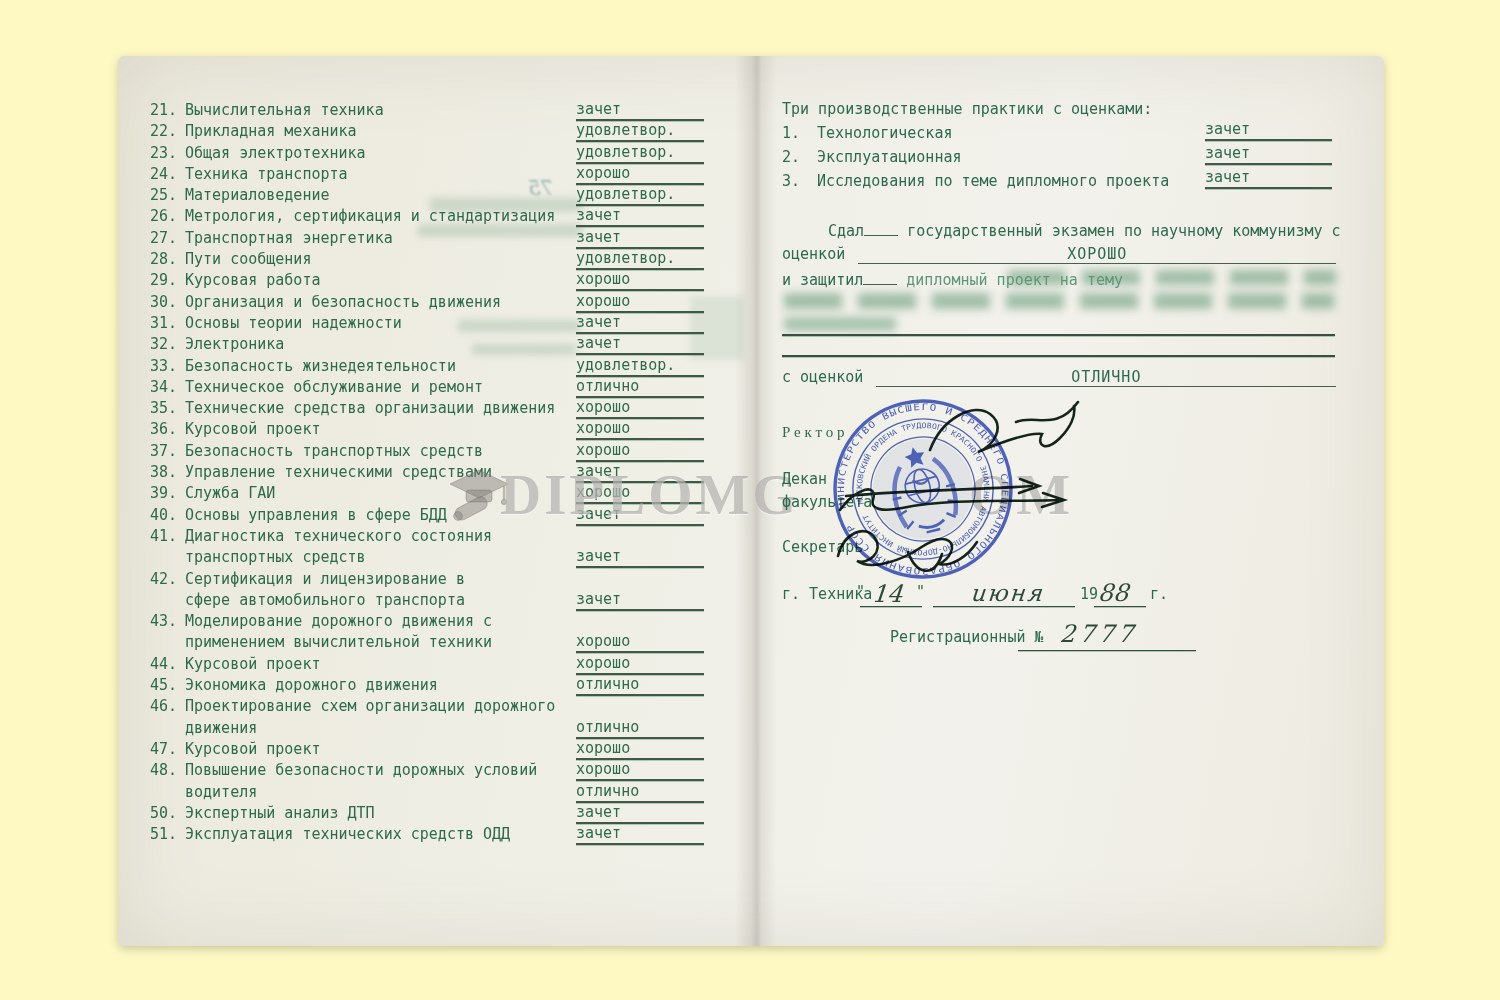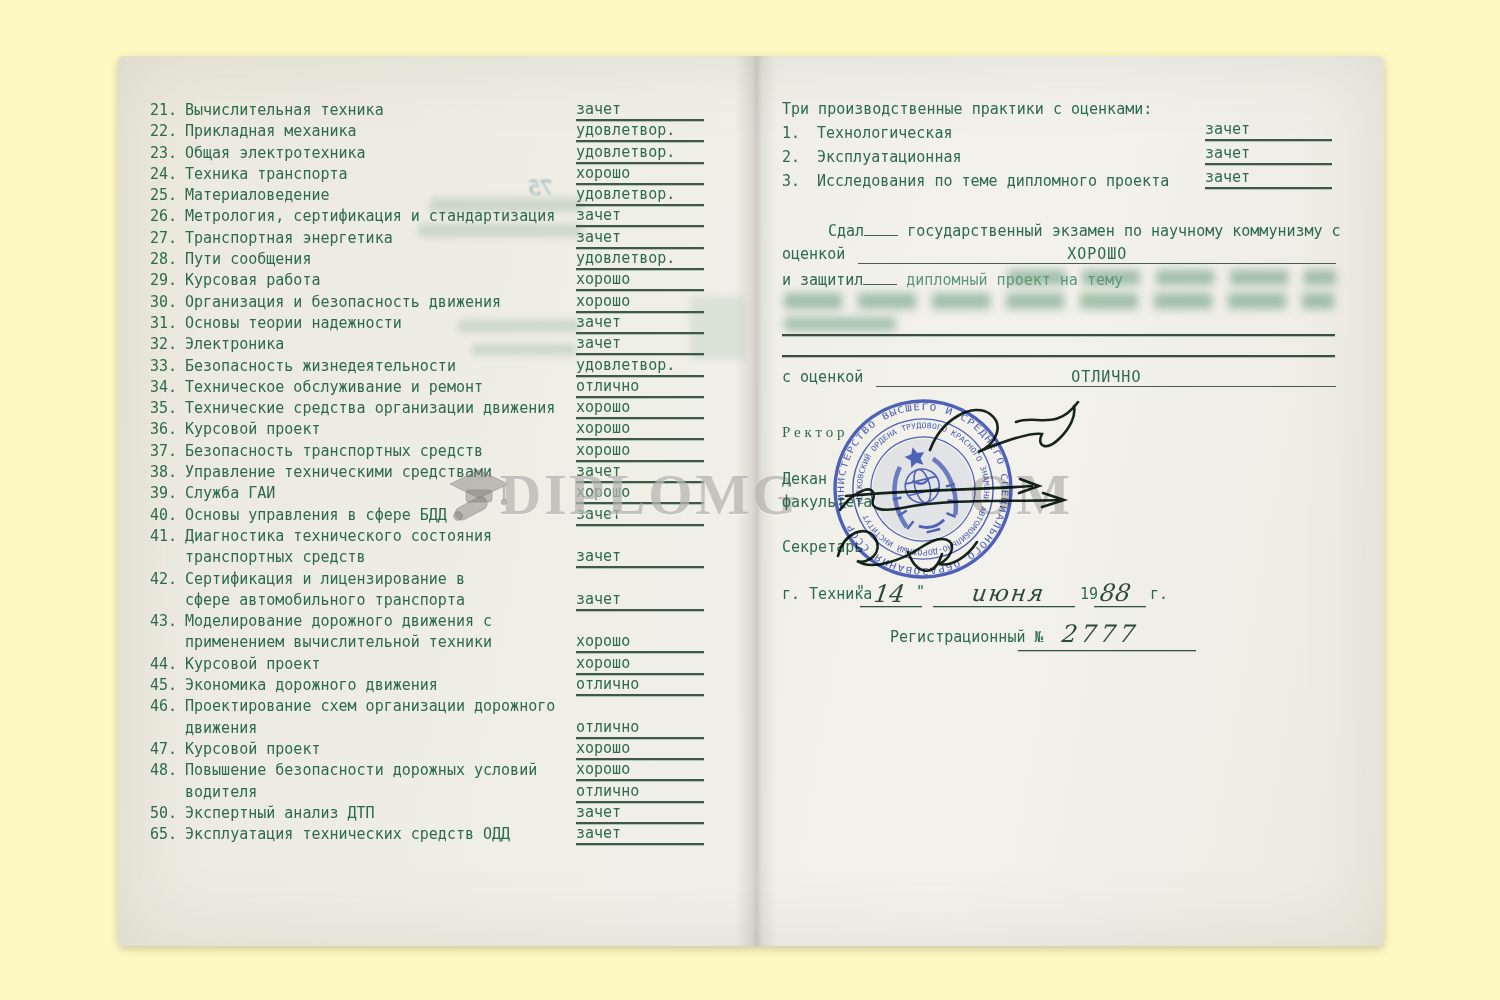--- a/index.html
+++ b/index.html
@@ -81,21 +81,21 @@
       <div class="srow"><span class="num">43.</span><span>Моделирование дорожного движения с</span></div>
       <div class="srow"><span class="num"></span><span>применением вычислительной  техники</span><span class="gradecell">хорошо</span></div>
       <div class="srow"><span class="num">44.</span><span>Курсовой проект</span><span class="gradecell">хорошо</span></div>
       <div class="srow"><span class="num">45.</span><span>Экономика дорожного движения</span><span class="gradecell">отлично</span></div>
       <div class="srow"><span class="num">46.</span><span>Проектирование схем организации дорожного</span></div>
       <div class="srow"><span class="num"></span><span>движения</span><span class="gradecell">отлично</span></div>
       <div class="srow"><span class="num">47.</span><span>Курсовой проект</span><span class="gradecell">хорошо</span></div>
       <div class="srow"><span class="num">48.</span><span>Повышение безопасности дорожных условий</span><span class="gradecell">хорошо</span></div>
       <div class="srow"><span class="num"></span><span>водителя</span><span class="gradecell">отлично</span></div>
       <div class="srow"><span class="num">50.</span><span>Экспертный анализ ДТП</span><span class="gradecell">зачет</span></div>
-      <div class="srow"><span class="num">65.</span><span>Эксплуатация технических средств ОДД</span><span class="gradecell">зачет</span></div>
+      <div class="srow"><span class="num">51.</span><span>Эксплуатация технических средств ОДД</span><span class="gradecell">зачет</span></div>
     </div>
 
   <svg class="bleed" style="left:446px;top:464px;" width="66" height="66" viewBox="0 0 66 66">
     <g fill="rgba(126,123,118,.45)" stroke="rgba(126,123,118,.45)">
       <polygon points="33,6 62,20 33,34 4,20"></polygon>
       <rect x="20" y="26" width="26" height="12" rx="3"></rect>
       <line x1="58" y1="22" x2="58" y2="36" stroke-width="2.4"></line>
       <circle cx="58" cy="38" r="2.6"></circle>
       <rect x="8" y="38" width="34" height="13" rx="6" transform="rotate(-28 25 44)"></rect>
       <circle cx="12" cy="52" r="4.4"></circle>

